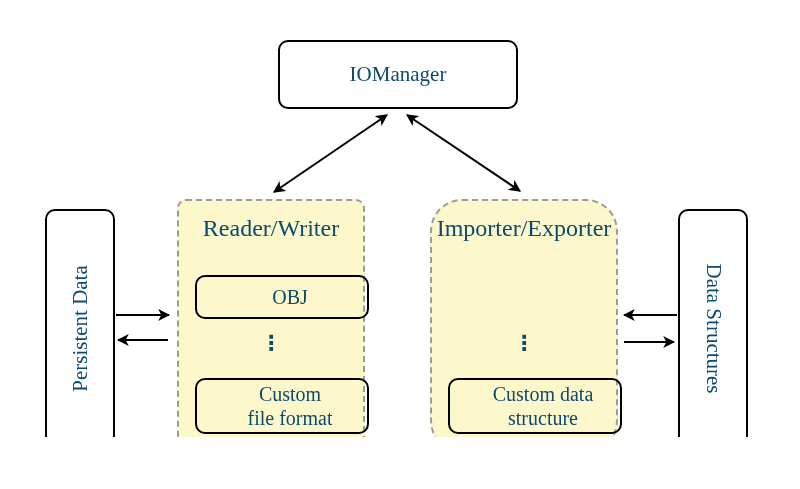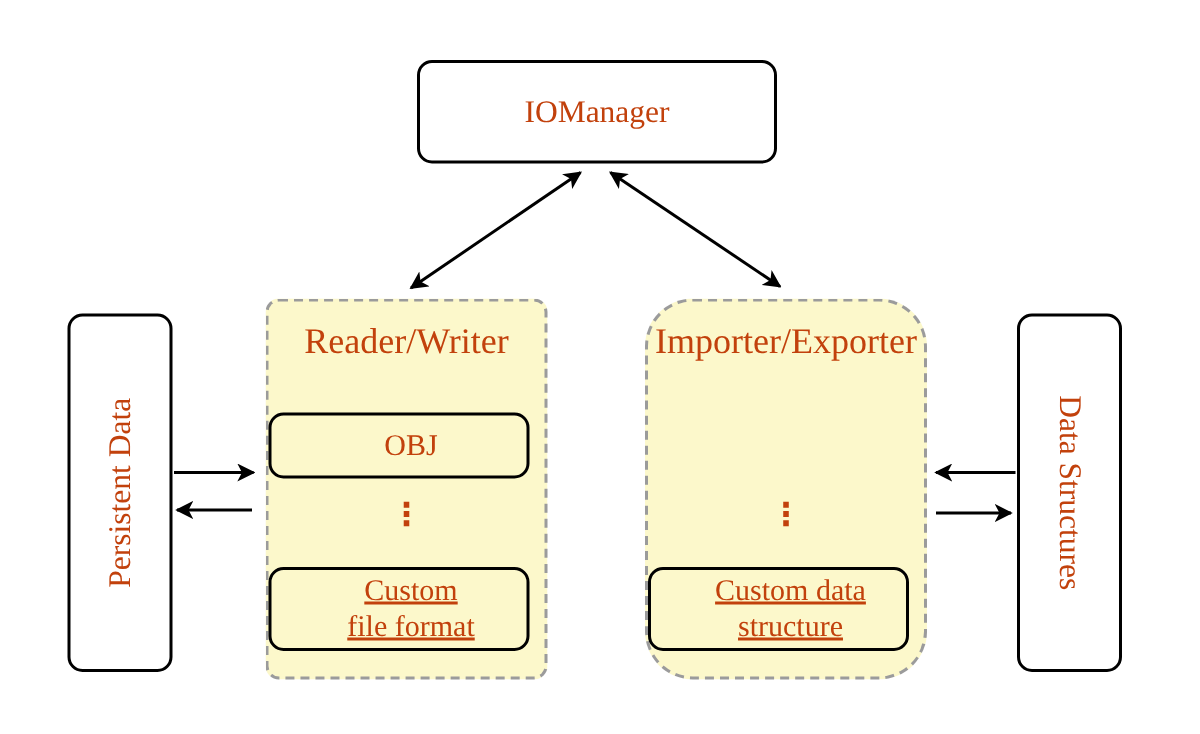--- a/index.html
+++ b/index.html
@@ -1,22 +1,22 @@
 <!DOCTYPE html>
 <html style="--background: #ffffff; --group-fill: #fcf8cb; --group-border: #9b9b9b; --box-border: #000000; --arrow: #000000;"><head>
 <meta charset="utf-8">
 <style>
   html, body { margin: 0; padding: 0; background: #fff; }
   .canvas {
     position: relative;
     width: 800px;
-    height: 489px;
+    height: 437px;
     background: var(--background, #ffffff);
     font-family: "Liberation Serif", "DejaVu Serif", serif;
-    color: #c2410c;
+    color: #0c4a6e;
     overflow: hidden;
   }
   .overlay {
     position: absolute;
     left: 0; top: 0;
     width: 800px; height: 489px;
     pointer-events: none;
   }
   .overlay line { stroke: var(--arrow, #000); stroke-width: 2; }
   .overlay marker path { fill: var(--arrow, #000); }
@@ -51,37 +51,37 @@
 
   .group-title {
     position: absolute;
     top: 14px; left: 0; right: 0;
     text-align: center;
     font-size: 24px;
     line-height: 26px;
   }
   .inner {
     position: absolute;
-    left: 0;
+    left: 16px;
     width: 174px;
     border: 2.5px solid var(--box-border, #000);
     border-radius: 10px;
     box-sizing: border-box;
     display: flex;
     align-items: center;
     justify-content: center;
     text-align: center;
     font-size: 20px;
     line-height: 24px;
     white-space: pre-line;
     background: transparent;
     padding-left: 16px;
   }
   .inner.top { top: 74px; height: 44px; }
-  .inner.bottom { top: 177px; height: 56px; text-decoration: underline; }
+  .inner.bottom { top: 177px; height: 56px; }
 
   .vdots {
     position: absolute;
     left: 0; right: 0;
     top: 127px;
     text-align: center;
     font-size: 21px;
     font-weight: bold;
     line-height: 30px;
     font-family: "DejaVu Sans", "DejaVu Serif", serif;

